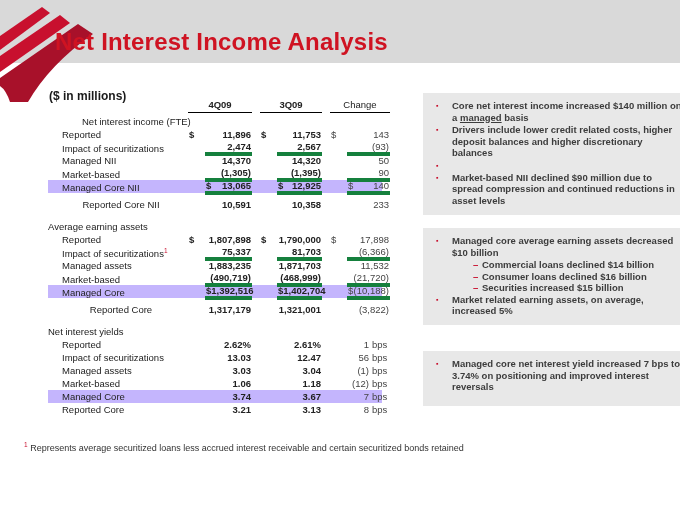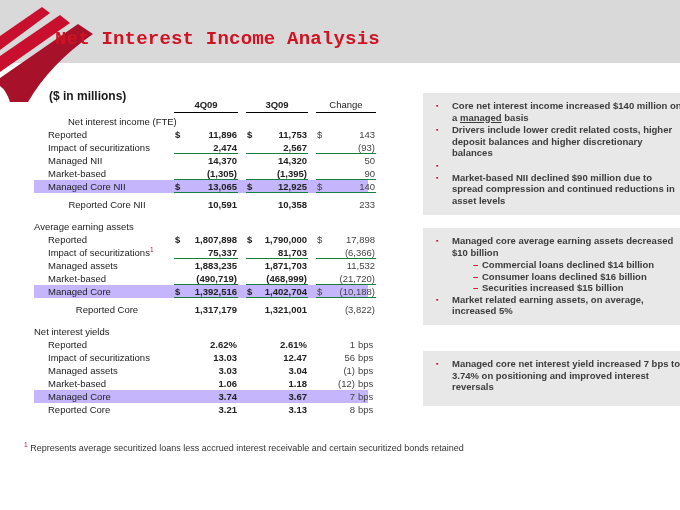--- a/index.html
+++ b/index.html
@@ -1,41 +1,41 @@
 <!DOCTYPE html>
 <html><head>
 <meta charset="utf-8">
 <style>
   html,body{margin:0;padding:0;background:#fff;}
   .slide{position:relative;width:680px;height:510px;background:#ffffff;overflow:hidden;
          font-family:"Liberation Sans",sans-serif;}
   .header-band{position:absolute;left:0;top:0;width:680px;height:63px;background:#d9d9d9;z-index:1;}
   .logo{position:absolute;left:0;top:0;width:96px;height:102px;z-index:3;}
-  .title{position:absolute;left:55px;top:28px;margin:0;font-size:19px;font-weight:bold;
-         color:#cf1322;letter-spacing:.2px;z-index:4;font-family:Liberation Mono, monospace;}
+  .title{position:absolute;left:55px;top:28px;margin:0;font-size:24px;font-weight:bold;
+         color:#cf1322;letter-spacing:.2px;z-index:4;}
   .units{position:absolute;left:49px;top:89px;font-size:12px;font-weight:bold;color:#1a1a1a;}
 
   
-  .table{position:absolute;left:34px;top:99px;width:334px;font-size:9.5px;color:#222;z-index:2;}
+  .table{position:absolute;left:48px;top:99px;width:334px;font-size:9.5px;color:#222;z-index:2;}
   .trow{display:grid;grid-template-columns:132px 64px 62px 60px;column-gap:8px;
         height:13px;align-items:center;}
   .trow.head{height:14px;}
   .colh{text-align:center;border-bottom:1px solid #000;height:13px;line-height:12px;}
   .b{font-weight:bold;}
   .theading{height:13px;line-height:13px;margin-top:9px;white-space:nowrap;}
   #table-body .theading:first-child{margin-top:2px;margin-left:34px;}
   .tlabel{padding-left:14px;white-space:nowrap;overflow:hidden;}
   .c{display:flex;align-items:baseline;padding:0 1px;}
   .c .dollar{font-weight:bold;}
   .c .val{margin-left:auto;white-space:nowrap;}
   .c .val.bold{font-weight:bold;}
   .c3 .dollar{font-weight:normal;color:#444;}
   .c3 .val{color:#444;}
   .c .unit{width:17px;min-width:17px;margin-left:3px;color:#444;}
-  .rule .c{border-bottom:1px solid #15803d;}
+  .rule .c{border-bottom:4px solid #15803d;margin-left:17px;}
   .hl{background:#c4b5fd;}
   .gap{margin-top:5px;text-align:center;}
   sup.red{color:#c8102e;font-size:6.5px;}
 
   
   .callout{position:absolute;left:423px;width:268px;background:#e8e8e8;
            padding:7px 8px 7px 8px;box-sizing:border-box;
            font-size:9.5px;font-weight:bold;color:#3c3c3c;line-height:1.22;}
   #callout-0{top:93px;min-height:105px;}
   #callout-1{top:228px;min-height:90px;}

